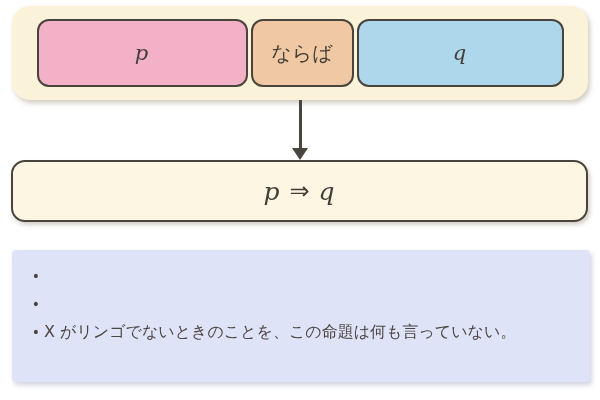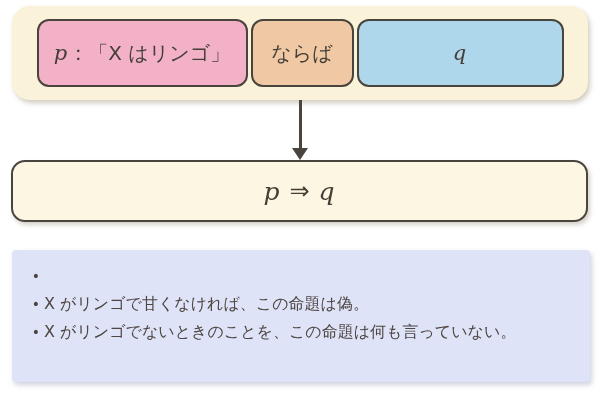--- a/index.html
+++ b/index.html
@@ -105,21 +105,20 @@
   }
 </style>
 </head>
 <body>
 
 <div class="stage">
 
   <div class="premise-group">
     <div class="pill pill-p">
       <span class="math-sym">p</span>
-      <span>：「X はリンゴ」</span>
     </div>
     <div class="pill pill-mid">
       <span>ならば</span>
     </div>
     <div class="pill pill-q">
       <span class="math-sym">q</span>
     </div>
   </div>
 
   <div class="arrow-stem"></div>
@@ -130,21 +129,20 @@
     <span class="operator">⇒</span>
     <span class="math-sym">q</span>
   </div>
 
   <div class="notes-panel">
     <div class="note-item">
       <span class="note-bullet">•</span>
     </div>
     <div class="note-item">
       <span class="note-bullet">•</span>
-      <span>X がリンゴで甘くなければ、この命題は偽。</span>
     </div>
     <div class="note-item">
       <span class="note-bullet">•</span>
       <span>X がリンゴでないときのことを、この命題は何も言っていない。</span>
     </div>
   </div>
 
 </div>
 
 </body></html>

